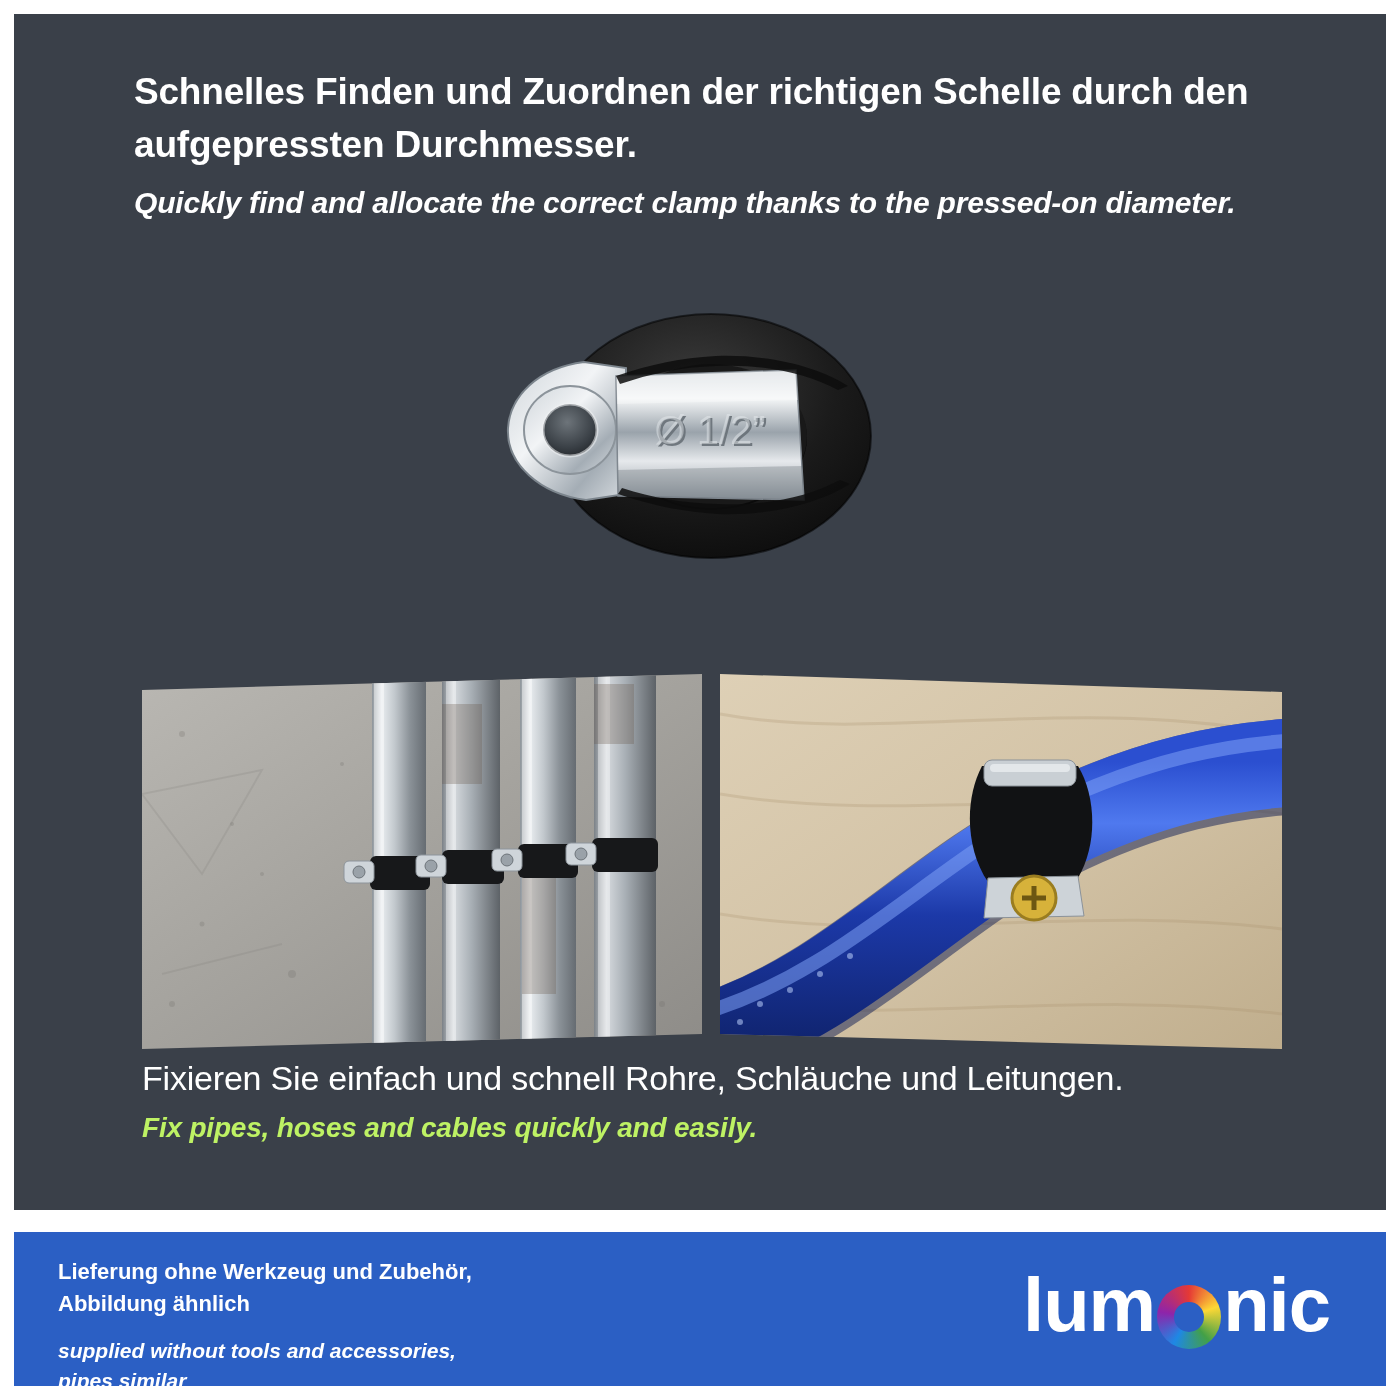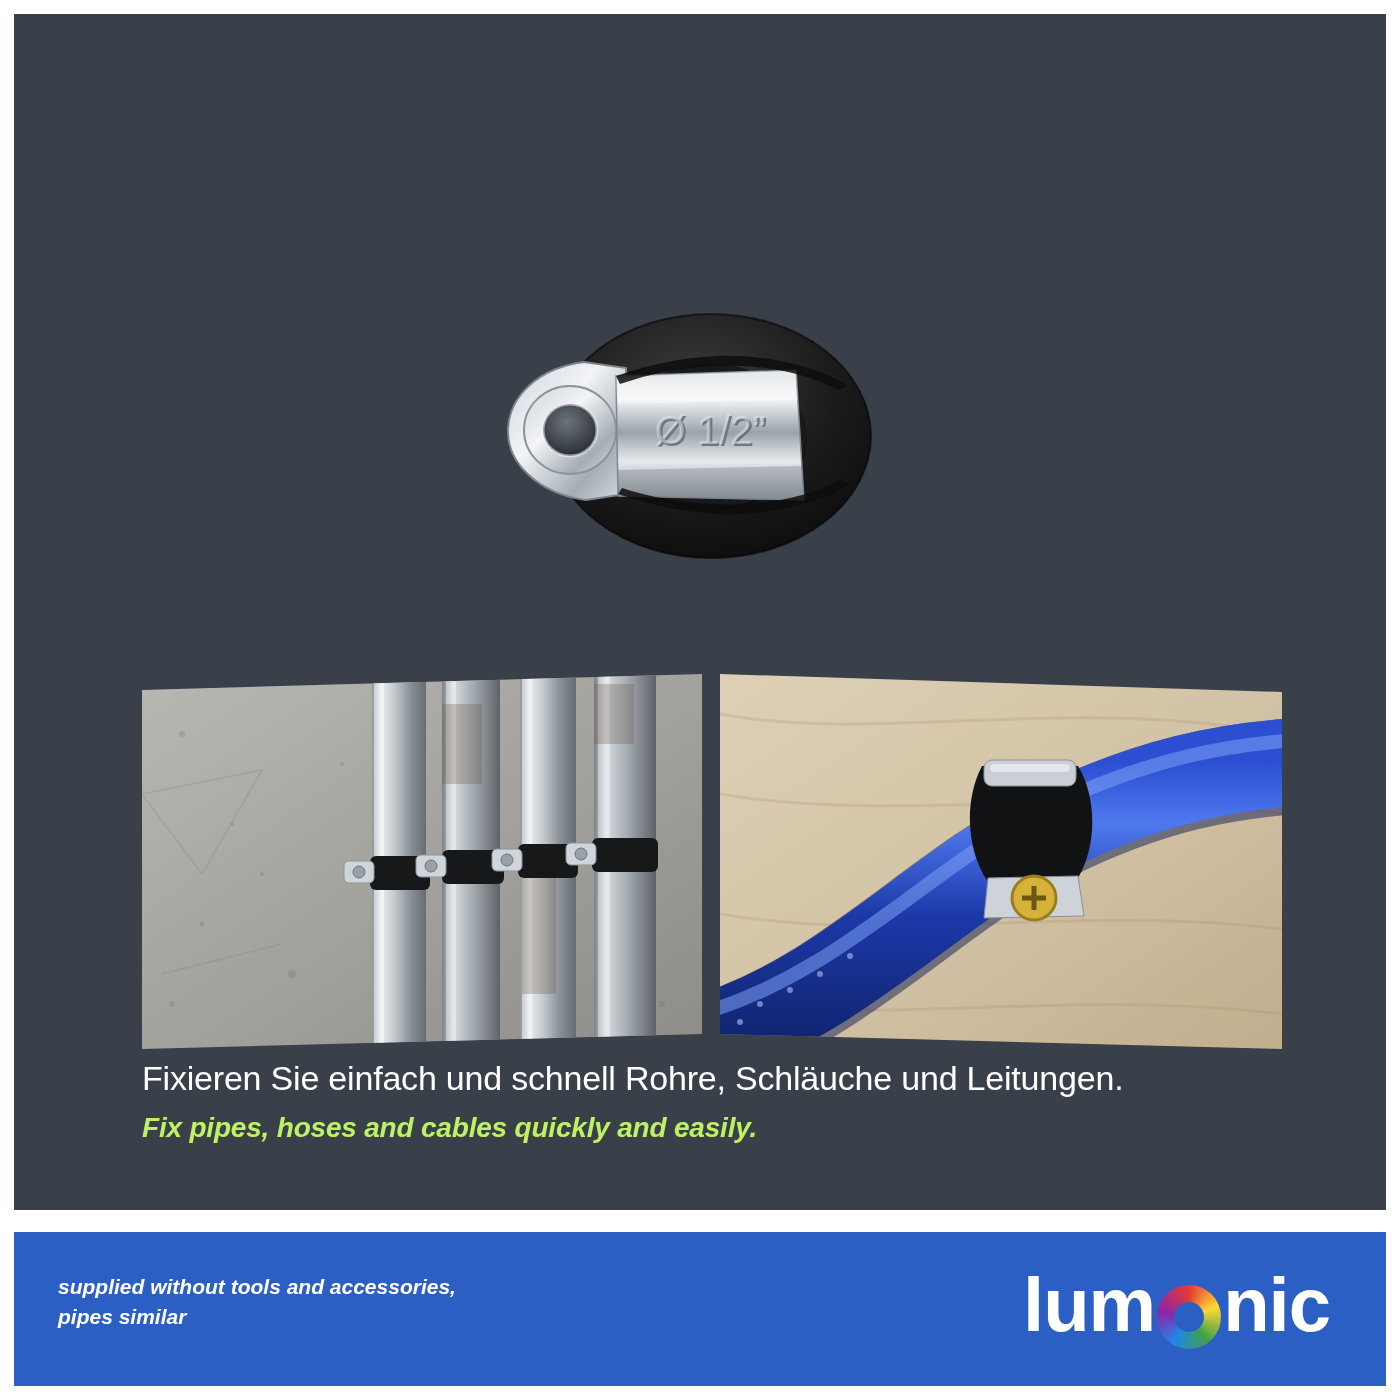--- a/index.html
+++ b/index.html
@@ -188,20 +188,24 @@
     background: #2b5fc4;
   }
 </style>
 </head>
 <body>
 
 <div class="page">
 
   <div class="panel">
 
+    <div class="head-block">
+      <div class="head-de">Schnelles Finden und Zuordnen der richtigen Schelle durch den aufgepressten Durchmesser.</div>
+      <div class="head-en">Quickly find and allocate the correct clamp thanks to the pressed-on diameter.</div>
+    </div>
 
     <div class="hero">
       <svg width="500" height="270" viewBox="0 0 500 270">
         <defs>
           <linearGradient id="metalG" x1="0" y1="0" x2="0" y2="1">
             <stop offset="0%" stop-color="#d9dde1"></stop>
             <stop offset="22%" stop-color="#f4f6f7"></stop>
             <stop offset="48%" stop-color="#9aa3ab"></stop>
             <stop offset="70%" stop-color="#e6e9ec"></stop>
             <stop offset="100%" stop-color="#8f979f"></stop>
@@ -379,20 +383,24 @@
 
     <div class="caption-block">
       <div class="cap-de">Fixieren Sie einfach und schnell Rohre, Schläuche und Leitungen.</div>
       <div class="cap-en">Fix pipes, hoses and cables quickly and easily.</div>
     </div>
 
   </div>
 
   <div class="footer">
     <div class="footer-text">
+      <div class="foot-de">
+        <div>Lieferung ohne Werkzeug und Zubehör,</div>
+        <div>Abbildung ähnlich</div>
+      </div>
       <div class="foot-en">
         <div>supplied without tools and accessories,</div>
         <div>pipes similar</div>
       </div>
     </div>
 
     <div class="logo">
       <div class="logo-text">
         <span>lum</span>
         <span class="logo-o">

